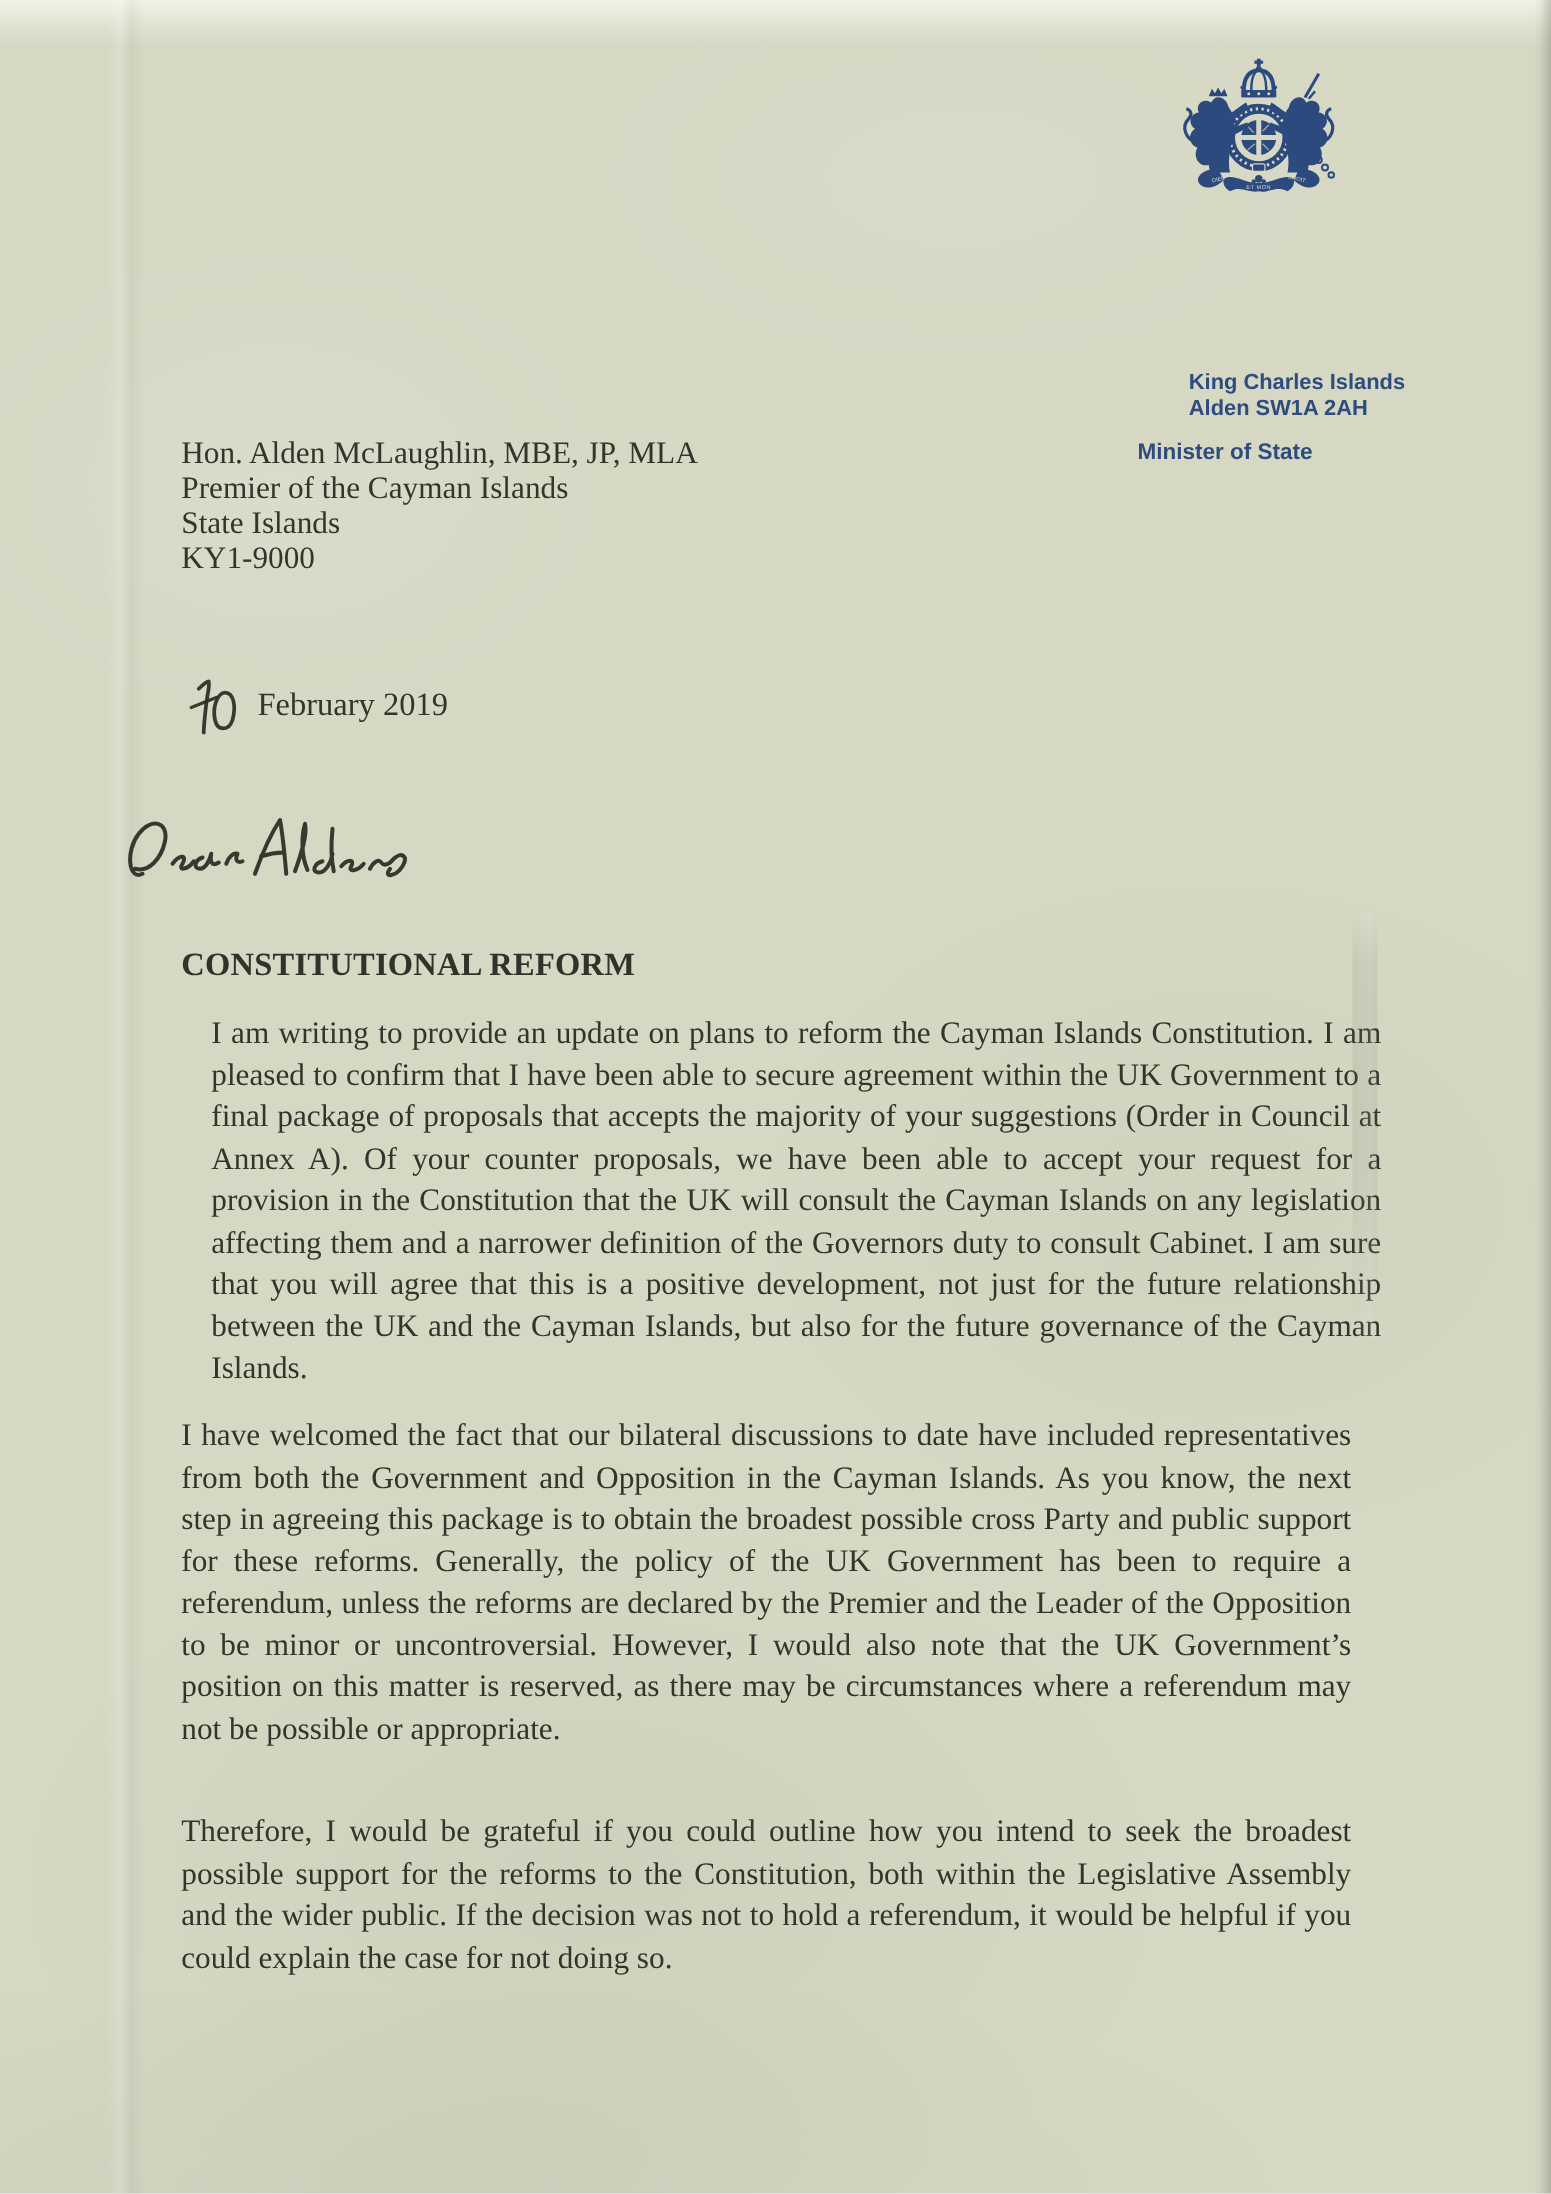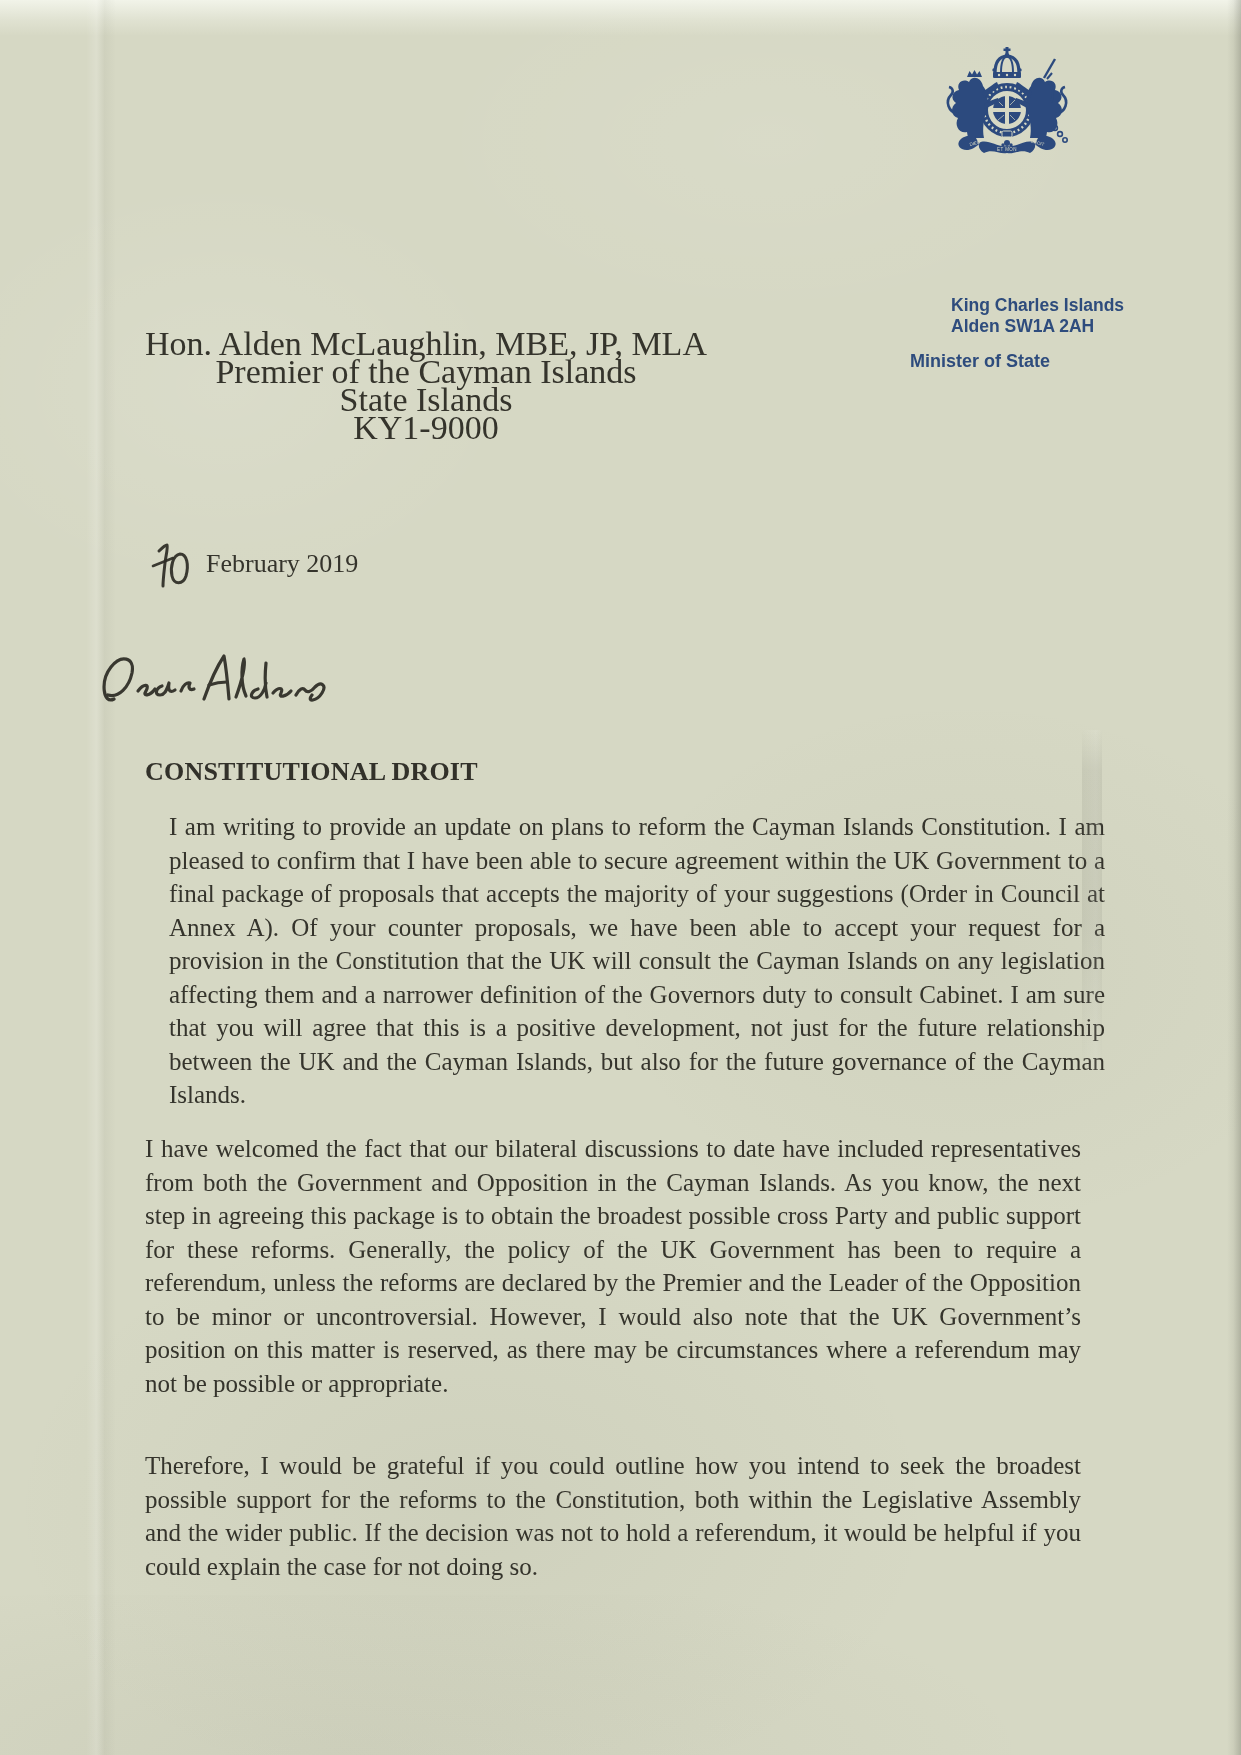--- a/index.html
+++ b/index.html
@@ -35,22 +35,22 @@
   .org-name{position:absolute;left:950px;top:170px;
     font-family:"Liberation Sans", sans-serif;font-weight:bold;
     font-size:29px;line-height:32px;letter-spacing:-0.3px;color:#2e4c7d;}
   .org-address{position:absolute;left:951px;top:295px;
     font-family:"Liberation Sans", sans-serif;font-weight:bold;
     font-size:17.5px;line-height:21px;color:#2e4c7d;}
   .minister{position:absolute;left:910px;top:351px;
     font-family:"Liberation Sans", sans-serif;font-weight:bold;
     font-size:18px;color:#2e4c7d;}
 
-  .recipient{position:absolute;left:145px;top:330px;
-    font-size:34px;line-height:28px;color:#35342c;text-align:center;}
+  .recipient{position:absolute;left:145px;top:349px;
+    font-size:25px;line-height:28px;color:#35342c;}
 
   .hand-day{position:absolute;left:150px;top:539px;width:42px;height:52px;}
   .date-text{position:absolute;left:206px;top:549px;font-size:26px;color:#35342c;}
 
   .salutation-svg{position:absolute;left:98px;top:641px;width:235px;height:78px;}
 
   .subject{position:absolute;left:145px;top:757px;
     font-size:26px;font-weight:bold;letter-spacing:0.2px;color:#32312a;}
 
   .para{position:absolute;left:145px;width:936px;
@@ -154,21 +154,21 @@
       <path d="M83,50 C85,44 89,41 92,42 C90,46 91,50 96,48"></path>
       <path d="M106,58 C112,41 120,24 126,15 C128,26 130,46 131,58"></path>
       <path d="M111,44 C117,42 124,41 129,41"></path>
       <path d="M138,56 C143,42 148,27 146,18 C143,28 143,44 148,55"></path>
       <path d="M160,48 C153,50 151,57 157,57 C163,57 167,48 168,42 M168,22 C167,32 167,47 169,56"></path>
       <path d="M175,52 C180,46 186,46 183,52 C180,57 188,56 193,50"></path>
       <path d="M198,54 C201,48 205,46 207,49 C209,52 213,51 217,46 C223,40 229,44 224,52 C219,60 208,62 214,54"></path>
     </g>
   </svg>
 
-  <div class="subject">CONSTITUTIONAL DROIT</div>
+  <div class="subject">CONSTITUTIONAL REFORM</div>
 
   <div class="para" id="para-1">I am writing to provide an update on plans to reform the Cayman Islands Constitution. I am pleased to confirm that I have been able to secure agreement within the UK Government to a final package of proposals that accepts the majority of your suggestions (Order in Council at Annex A).  Of your counter proposals, we have been able to accept your request for a provision in the Constitution that the UK will consult the Cayman Islands on any legislation affecting them and a narrower definition of the Governors duty to consult Cabinet. I am sure that you will agree that this is a positive development, not just for the future relationship between the UK and the Cayman Islands, but also for the future governance of the Cayman Islands.</div>
   <div class="para" id="para-2">I have welcomed the fact that our bilateral discussions to date have included representatives from both the Government and Opposition in the Cayman Islands. As you know, the next step in agreeing this package is to obtain the broadest possible cross Party and public support for these reforms. Generally, the policy of the UK Government has been to require a referendum, unless the reforms are declared by the Premier and the Leader of the Opposition to be minor or uncontroversial. However, I would also note that the UK Government’s position on this matter is reserved, as there may be circumstances where a referendum may not be possible or appropriate.</div>
   <div class="para" id="para-3">Therefore, I would be grateful if you could outline how you intend to seek the broadest possible support for the reforms to the Constitution, both within the Legislative Assembly and the wider public. If the decision was not to hold a referendum, it would be helpful if you could explain the case for not doing so.</div>
 
   <div class="overlay crease"></div>
   <div class="overlay right-edge"></div>
   <div class="overlay bottom-mottle"></div>
 </div>
 

